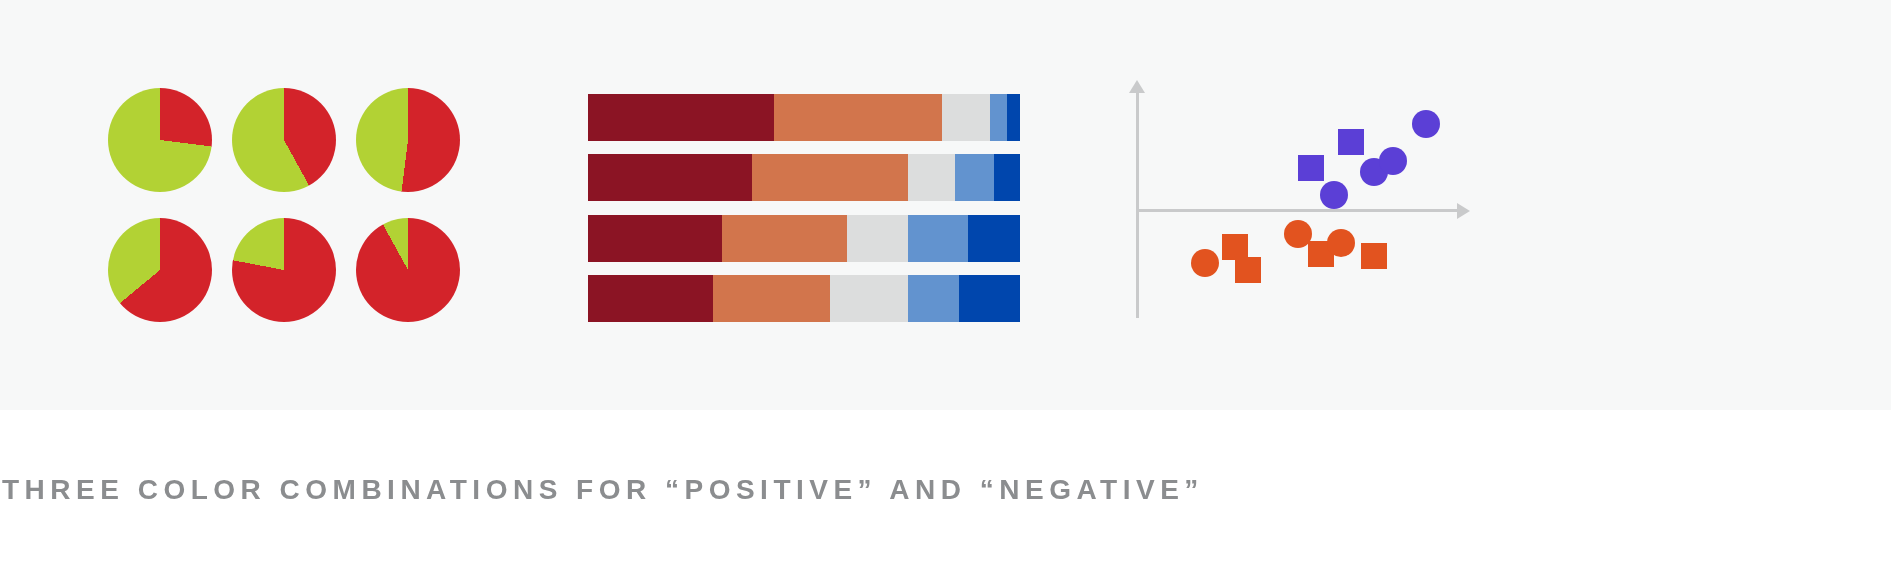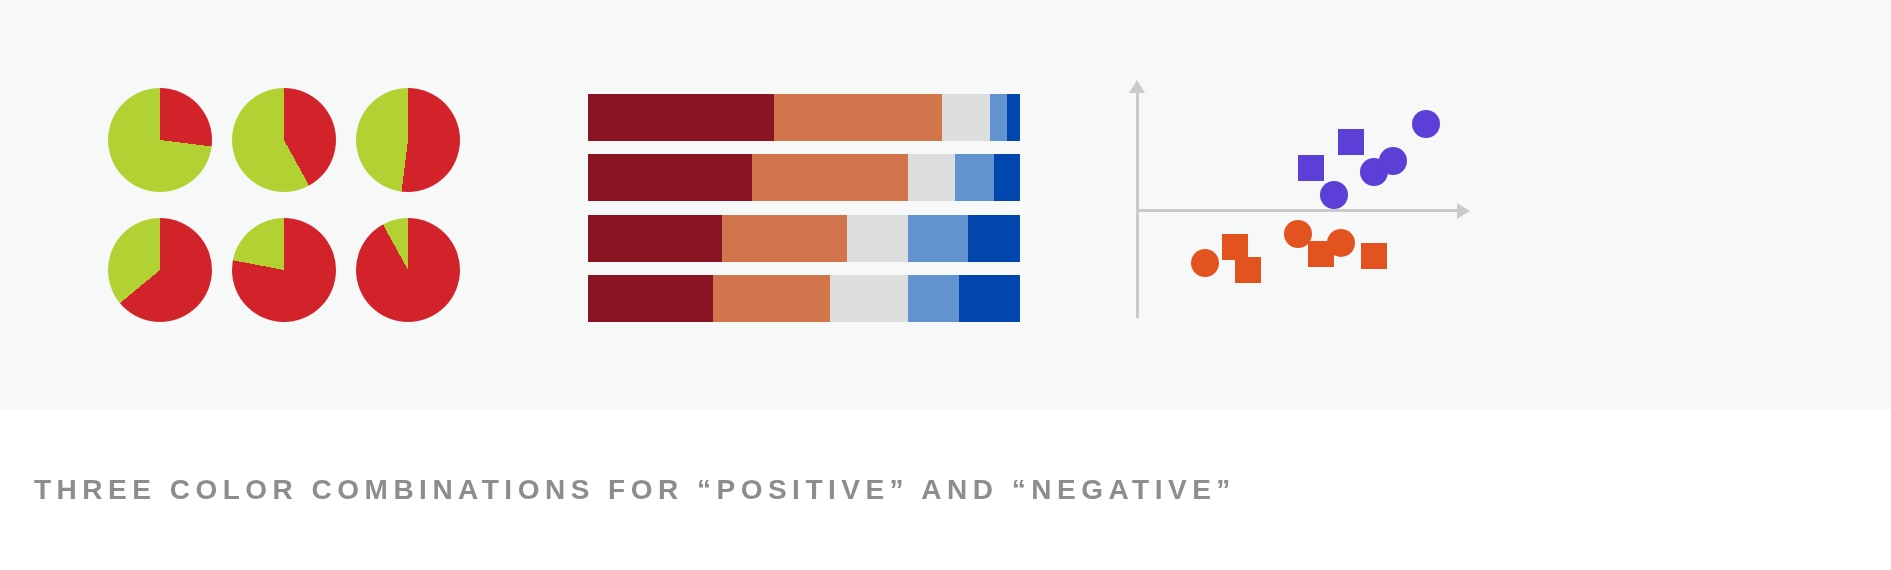--- a/index.html
+++ b/index.html
@@ -191,16 +191,16 @@
           <div class="marker square" style="background: rgb(226, 83, 31); width: 26px; height: 26px; left: 115.2px; top: 177.12px;"></div>
           <div class="marker circle" style="background: rgb(226, 83, 31); width: 28px; height: 28px; left: 163.7px; top: 139.64px;"></div>
           <div class="marker square" style="background: rgb(226, 83, 31); width: 26px; height: 26px; left: 187.8px; top: 161.16px;"></div>
           <div class="marker circle" style="background: rgb(226, 83, 31); width: 28px; height: 28px; left: 206.6px; top: 148.76px;"></div>
           <div class="marker square" style="background: rgb(226, 83, 31); width: 26px; height: 26px; left: 240.6px; top: 163.44px;"></div>
         </div>
     </div>
   </div>
 
   <div class="caption">
-    <div class="caption-text" style="color: rgb(139, 141, 143); margin-left: 32px;">THREE COLOR COMBINATIONS FOR “POSITIVE” AND “NEGATIVE”</div>
+    <div class="caption-text" style="color: rgb(139, 141, 143);">THREE COLOR COMBINATIONS FOR “POSITIVE” AND “NEGATIVE”</div>
   </div>
 
 </div>
 
 </body></html>

